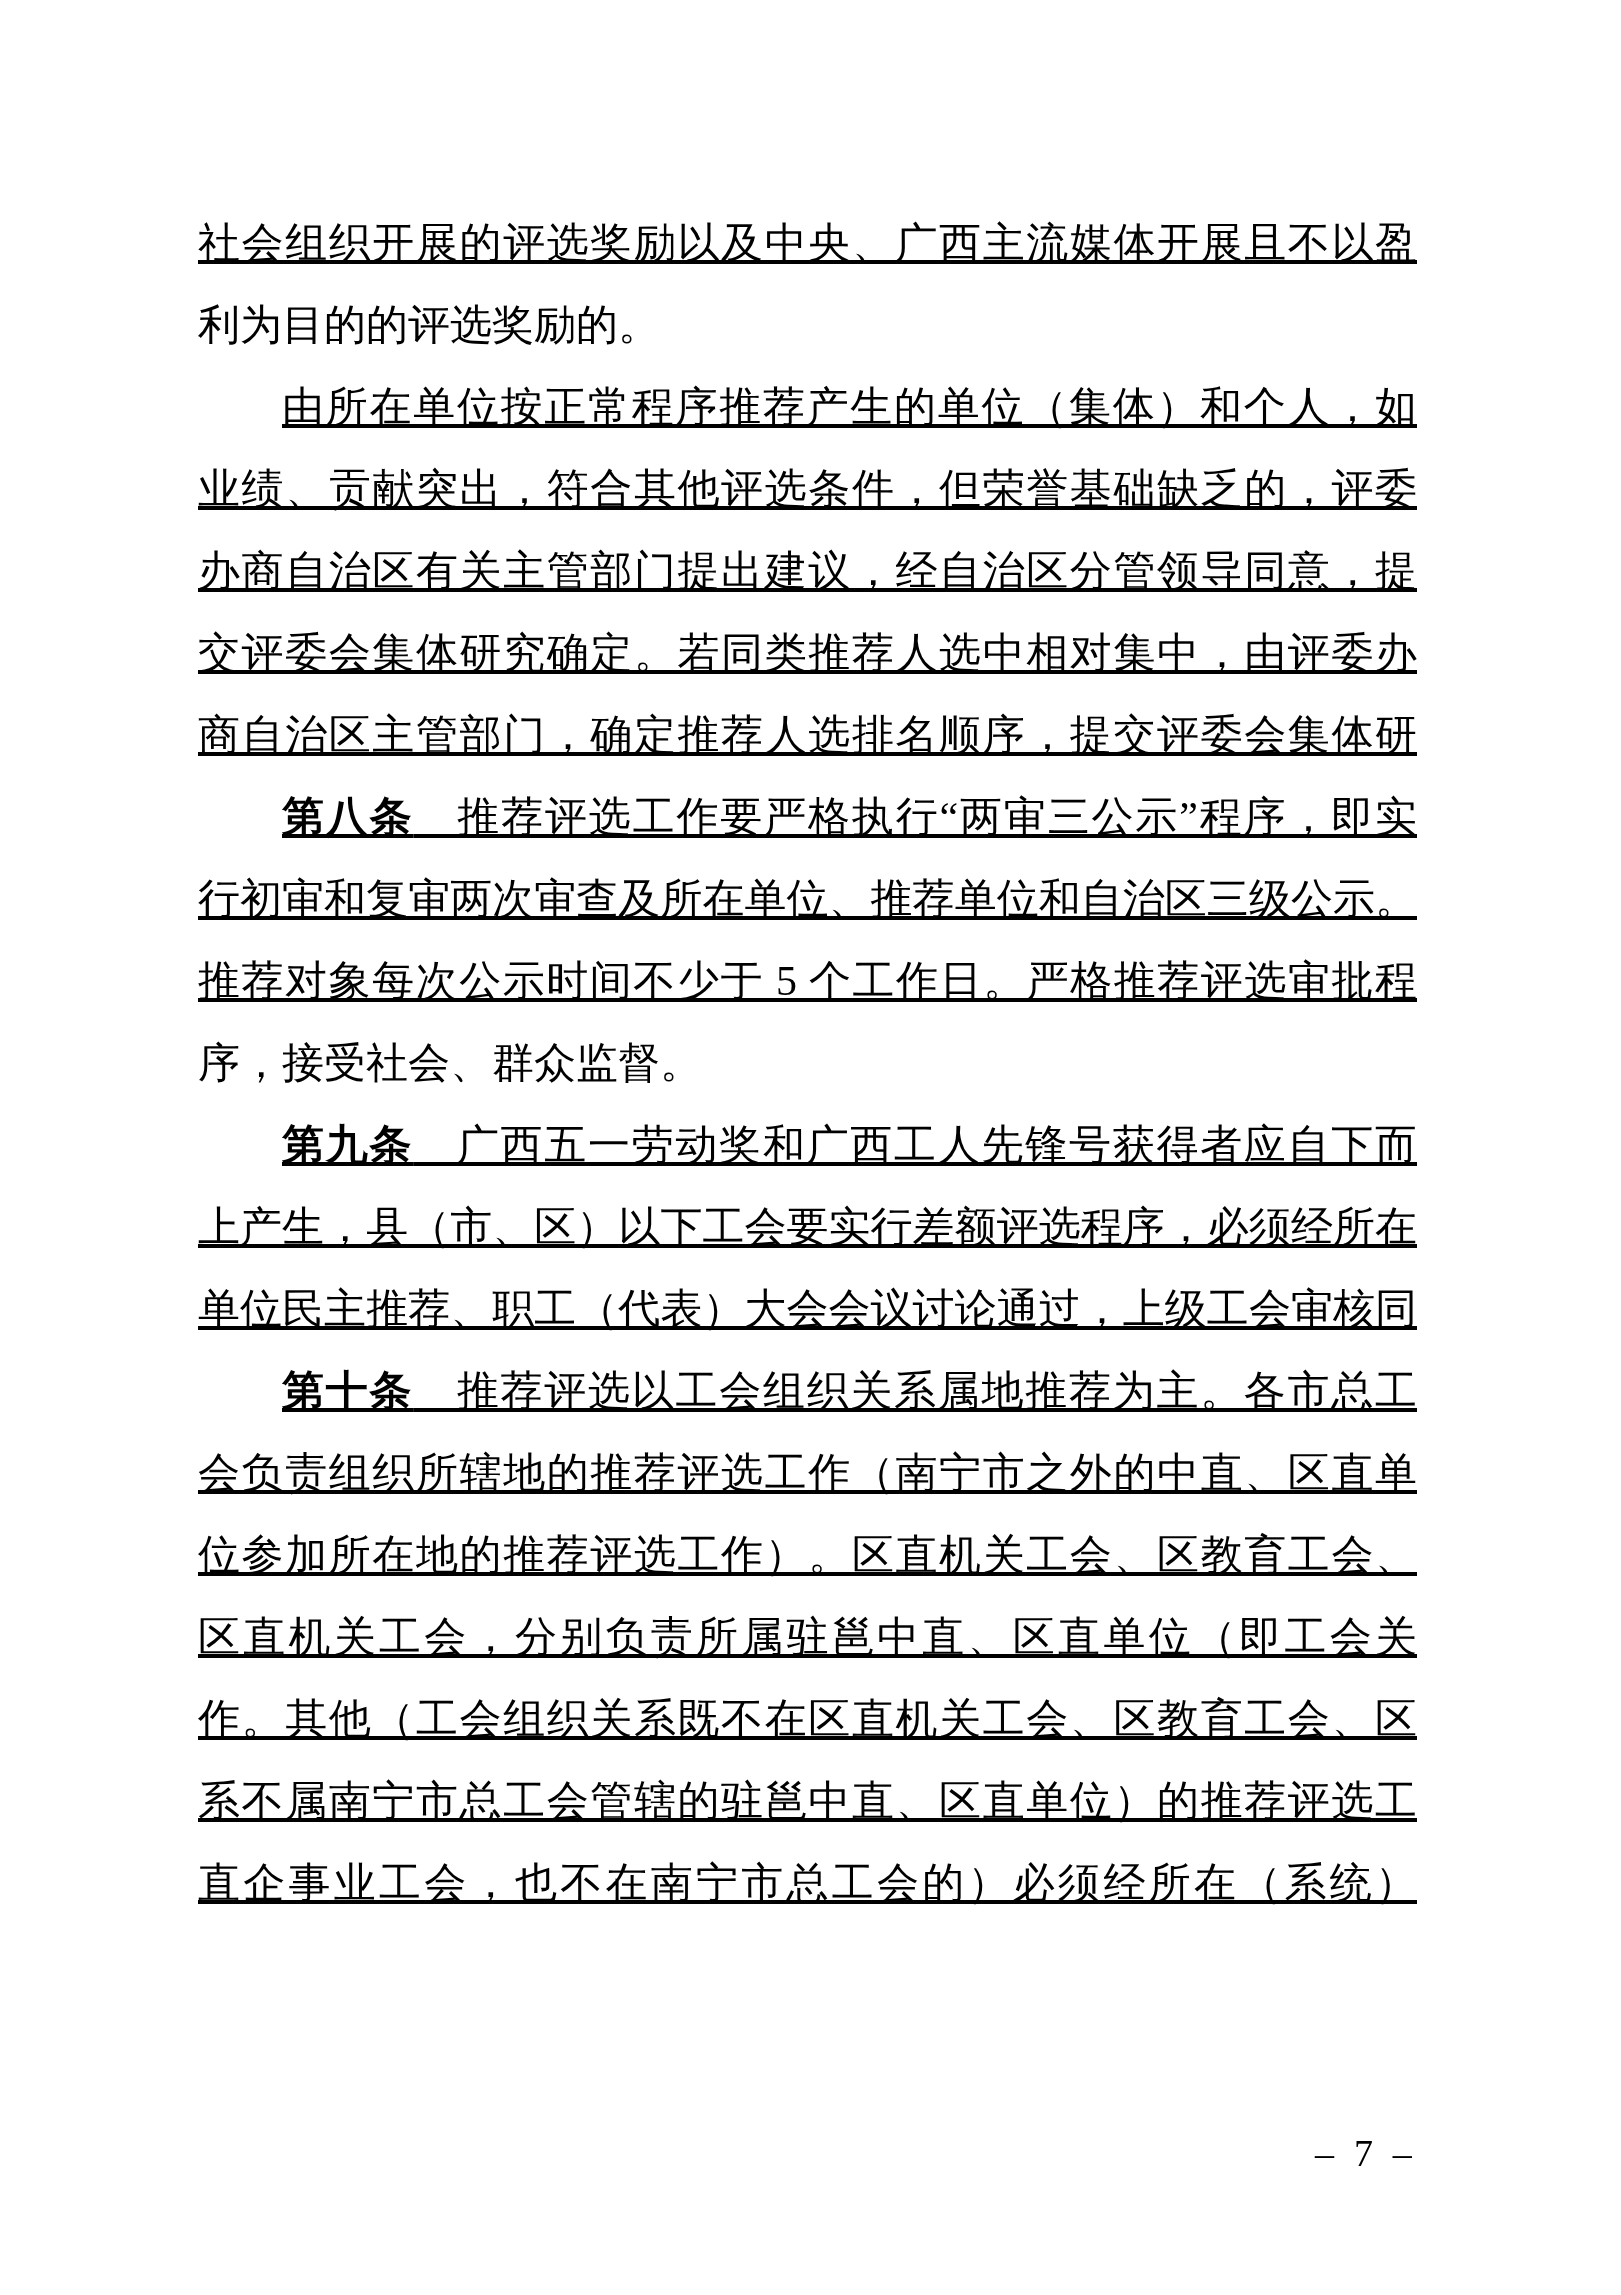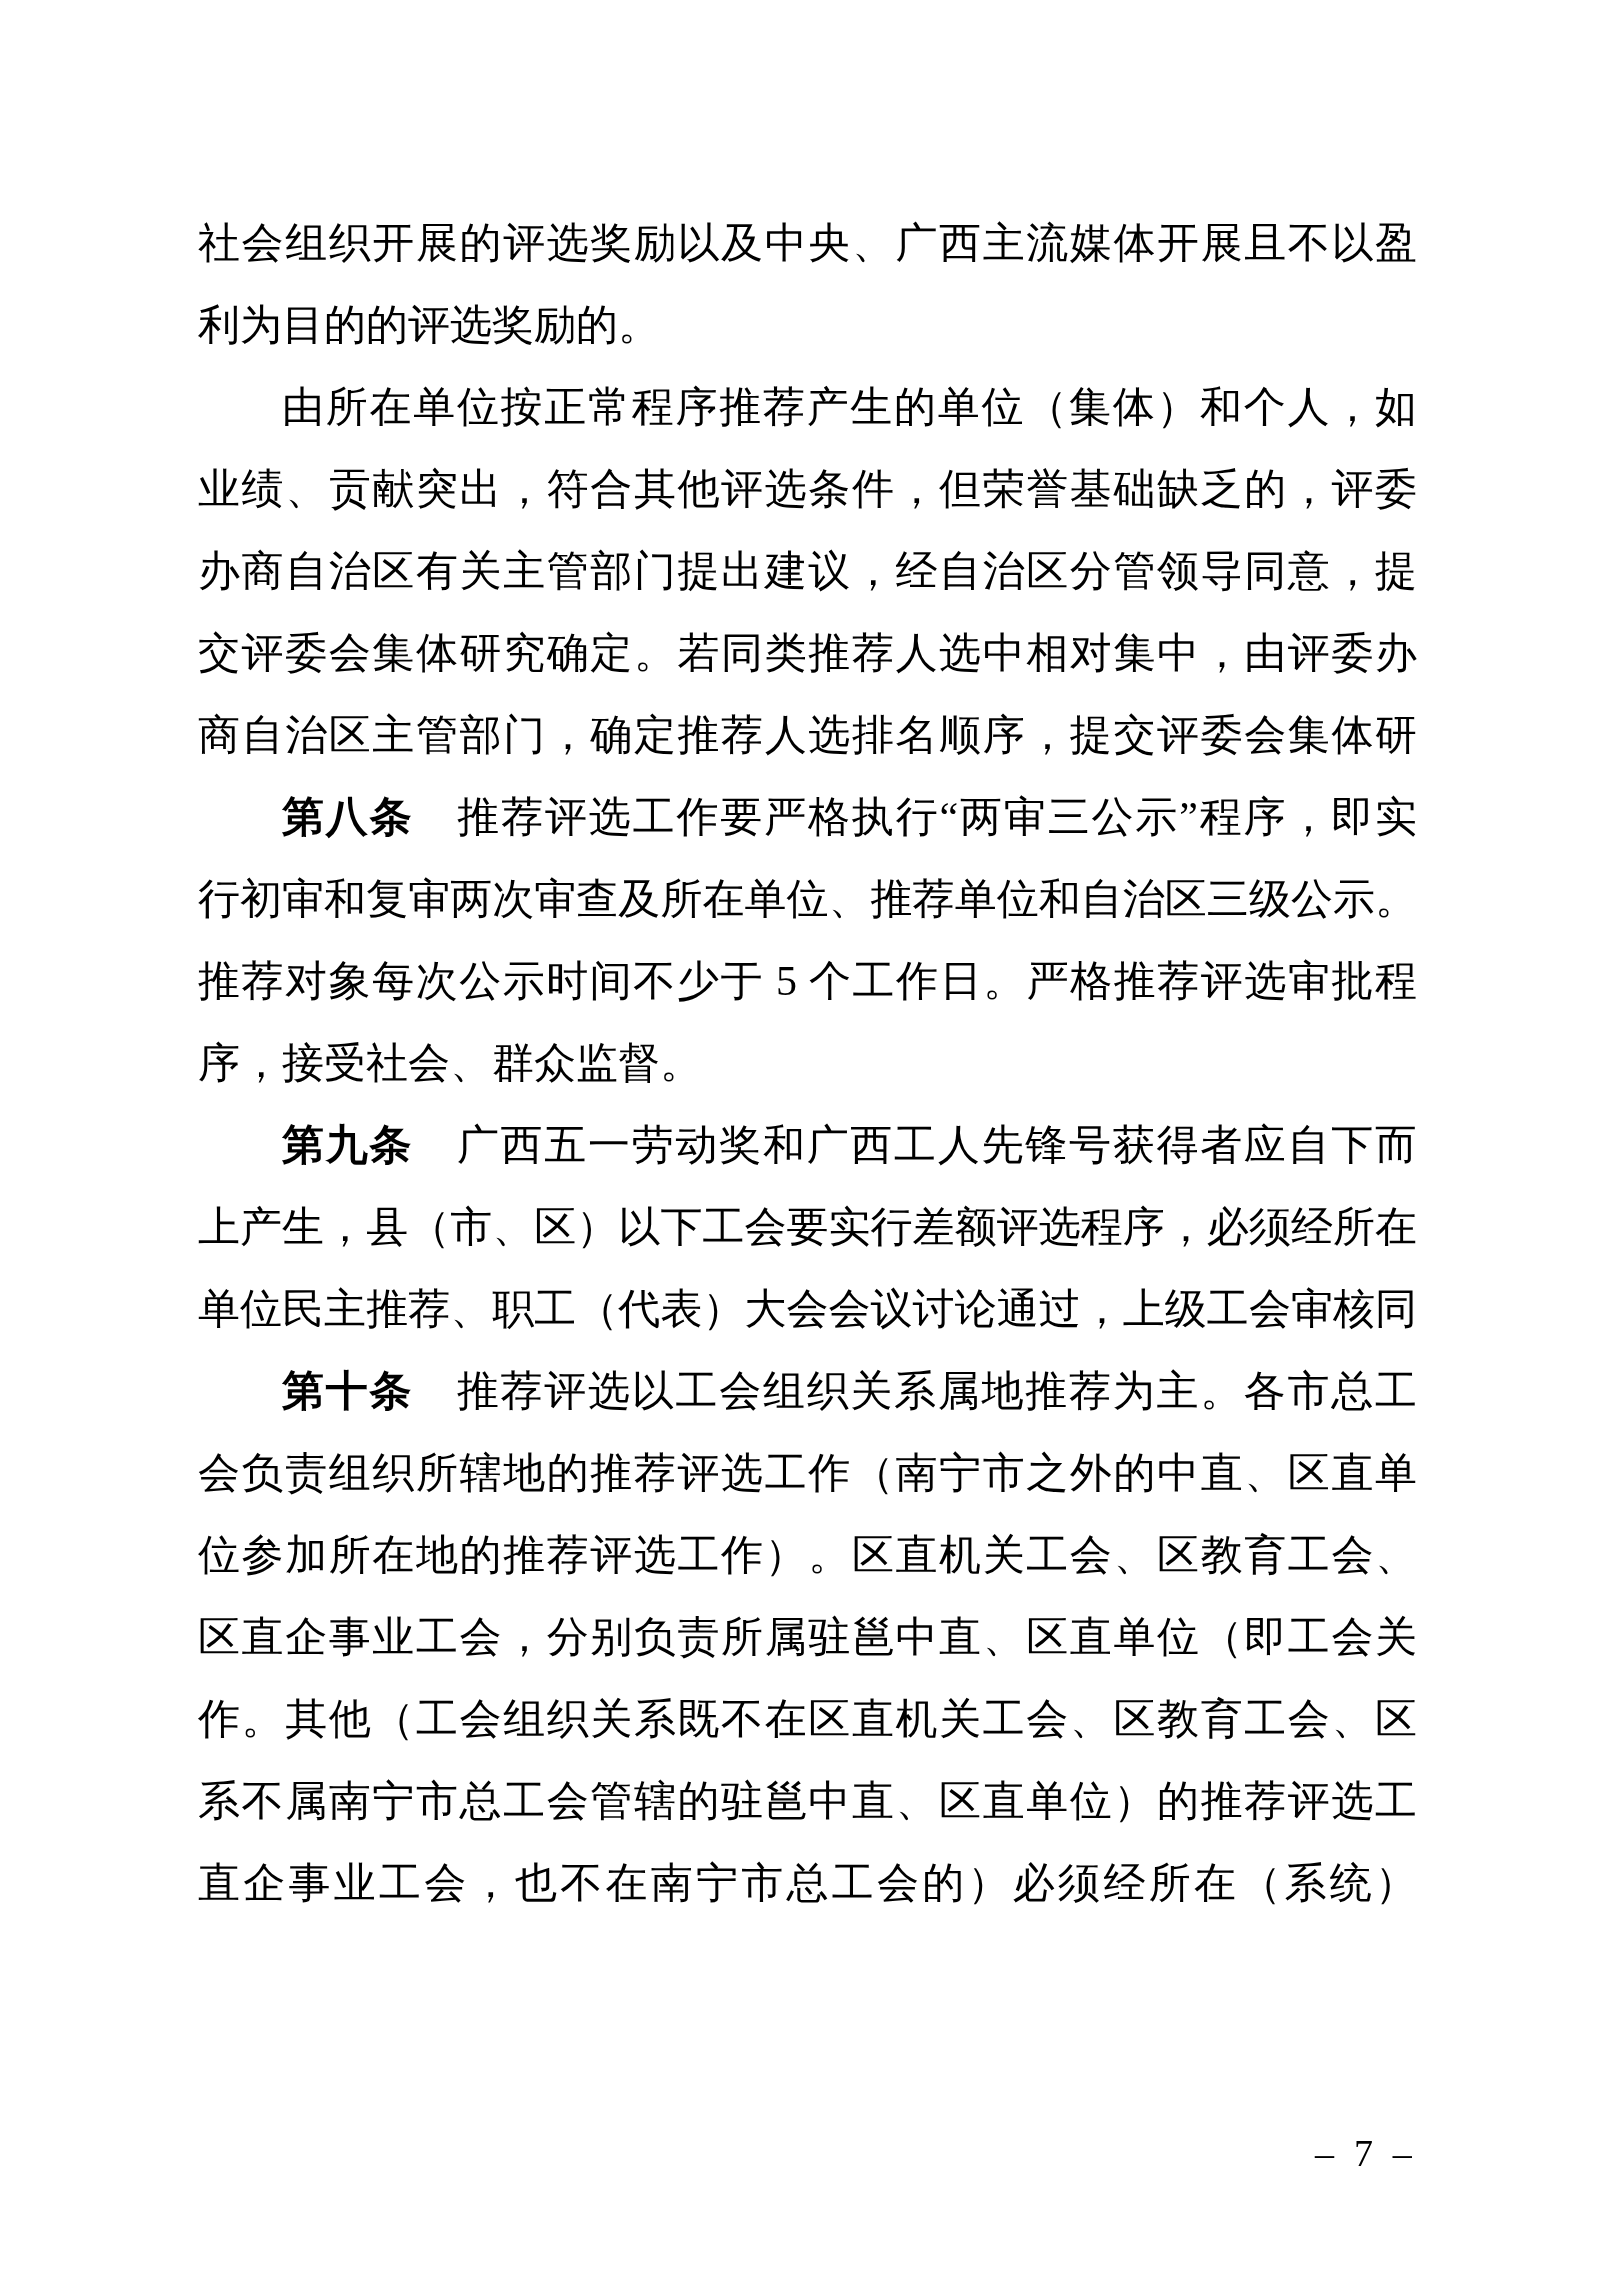--- a/index.html
+++ b/index.html
@@ -25,20 +25,21 @@
   .line {
     height: 82px;
     line-height: 82px;
     font-size: 42px;
     letter-spacing: 0;
     color: #000000;
   }
   .line.fill {
     text-align: justify;
     text-align-last: justify;
+    text-decoration: underline;
   }
   .line.indent {
     padding-left: 84px;
   }
   .bold {
     font-weight: 700;
     font-family: "Liberation Sans", sans-serif;
   }
   .footer {
     position: absolute;
@@ -66,20 +67,20 @@
       <div class="line indent fill"><span class="bold">第八条</span><span>　推荐评选工作要严格执行“两审三公示”程序，即实</span></div>
       <div class="line fill"><span>行初审和复审两次审查及所在单位、推荐单位和自治区三级公示。</span></div>
       <div class="line fill"><span>推荐对象每次公示时间不少于 5 个工作日。严格推荐评选审批程</span></div>
       <div class="line"><span>序，接受社会、群众监督。</span></div>
       <div class="line indent fill"><span class="bold">第九条</span><span>　广西五一劳动奖和广西工人先锋号获得者应自下而</span></div>
       <div class="line fill"><span>上产生，县（市、区）以下工会要实行差额评选程序，必须经所在</span></div>
       <div class="line fill"><span>单位民主推荐、职工（代表）大会会议讨论通过，上级工会审核同</span></div>
       <div class="line indent fill"><span class="bold">第十条</span><span>　推荐评选以工会组织关系属地推荐为主。各市总工</span></div>
       <div class="line fill"><span>会负责组织所辖地的推荐评选工作（南宁市之外的中直、区直单</span></div>
       <div class="line fill"><span>位参加所在地的推荐评选工作）。区直机关工会、区教育工会、</span></div>
-      <div class="line fill"><span>区直企事业工会，分别负责所属驻邕中直、区直单位（即工会关</span></div>
+      <div class="line fill"><span>区直机关工会，分别负责所属驻邕中直、区直单位（即工会关</span></div>
       <div class="line fill"><span>作。其他（工会组织关系既不在区直机关工会、区教育工会、区</span></div>
       <div class="line fill"><span>系不属南宁市总工会管辖的驻邕中直、区直单位）的推荐评选工</span></div>
       <div class="line fill"><span>直企事业工会，也不在南宁市总工会的）必须经所在（系统）</span></div>
     </div>
   <div class="footer">– 7 –</div>
 </div>
 
 
 </body></html>

